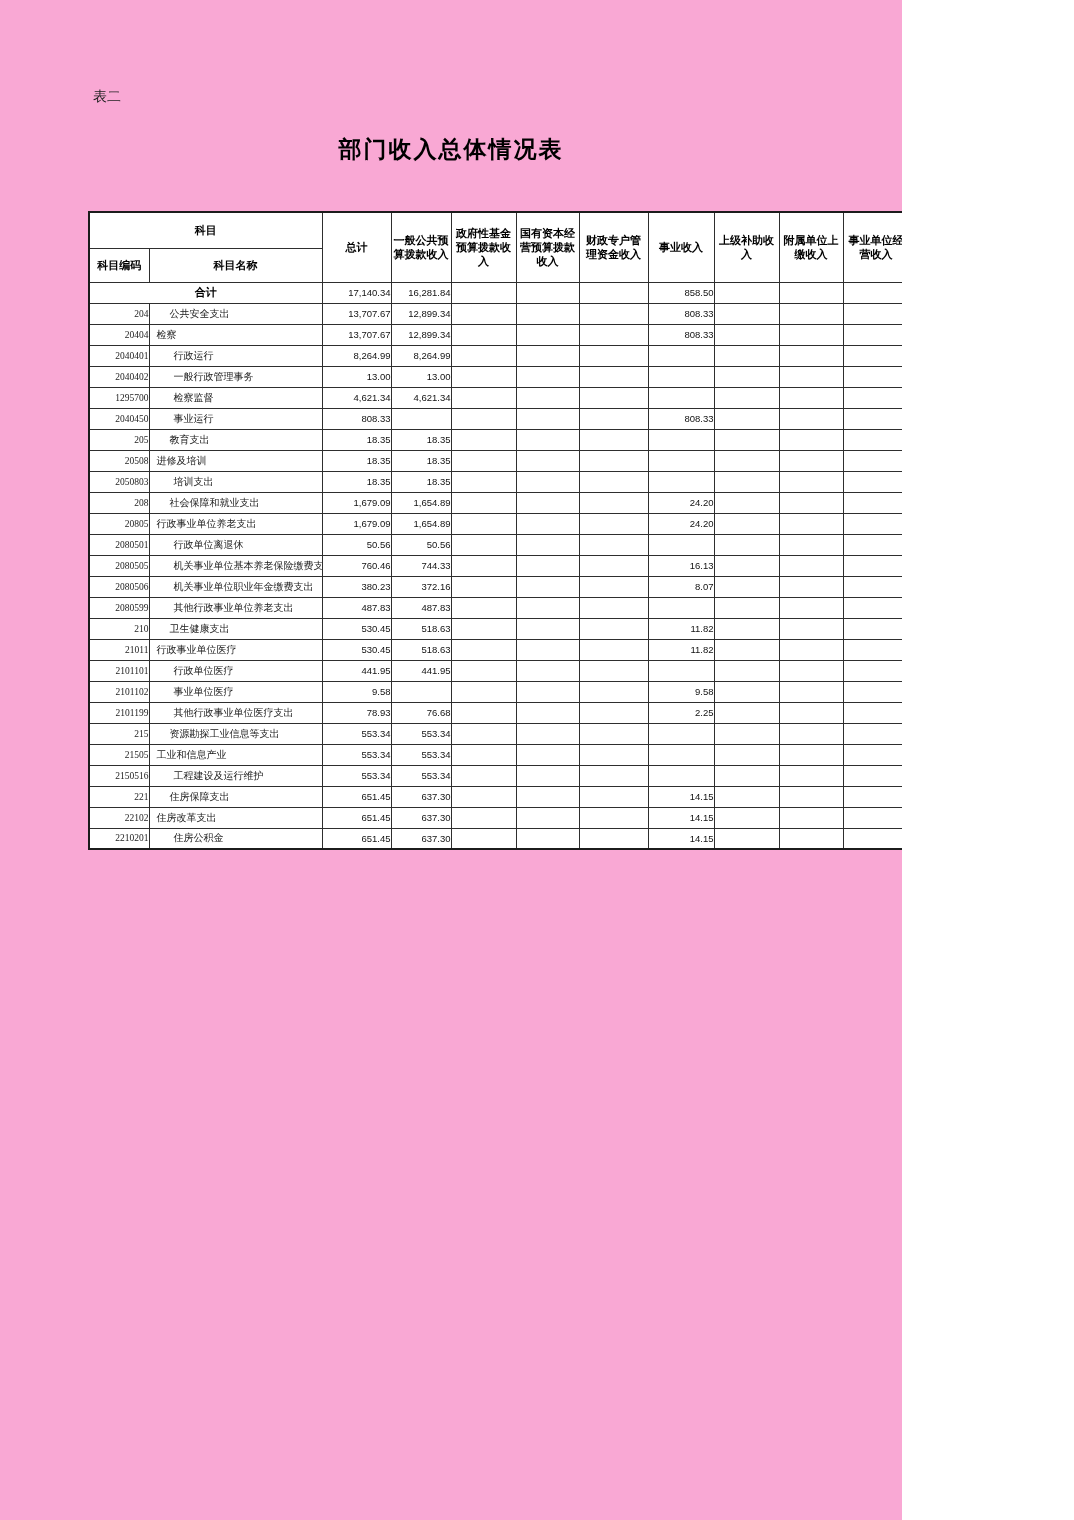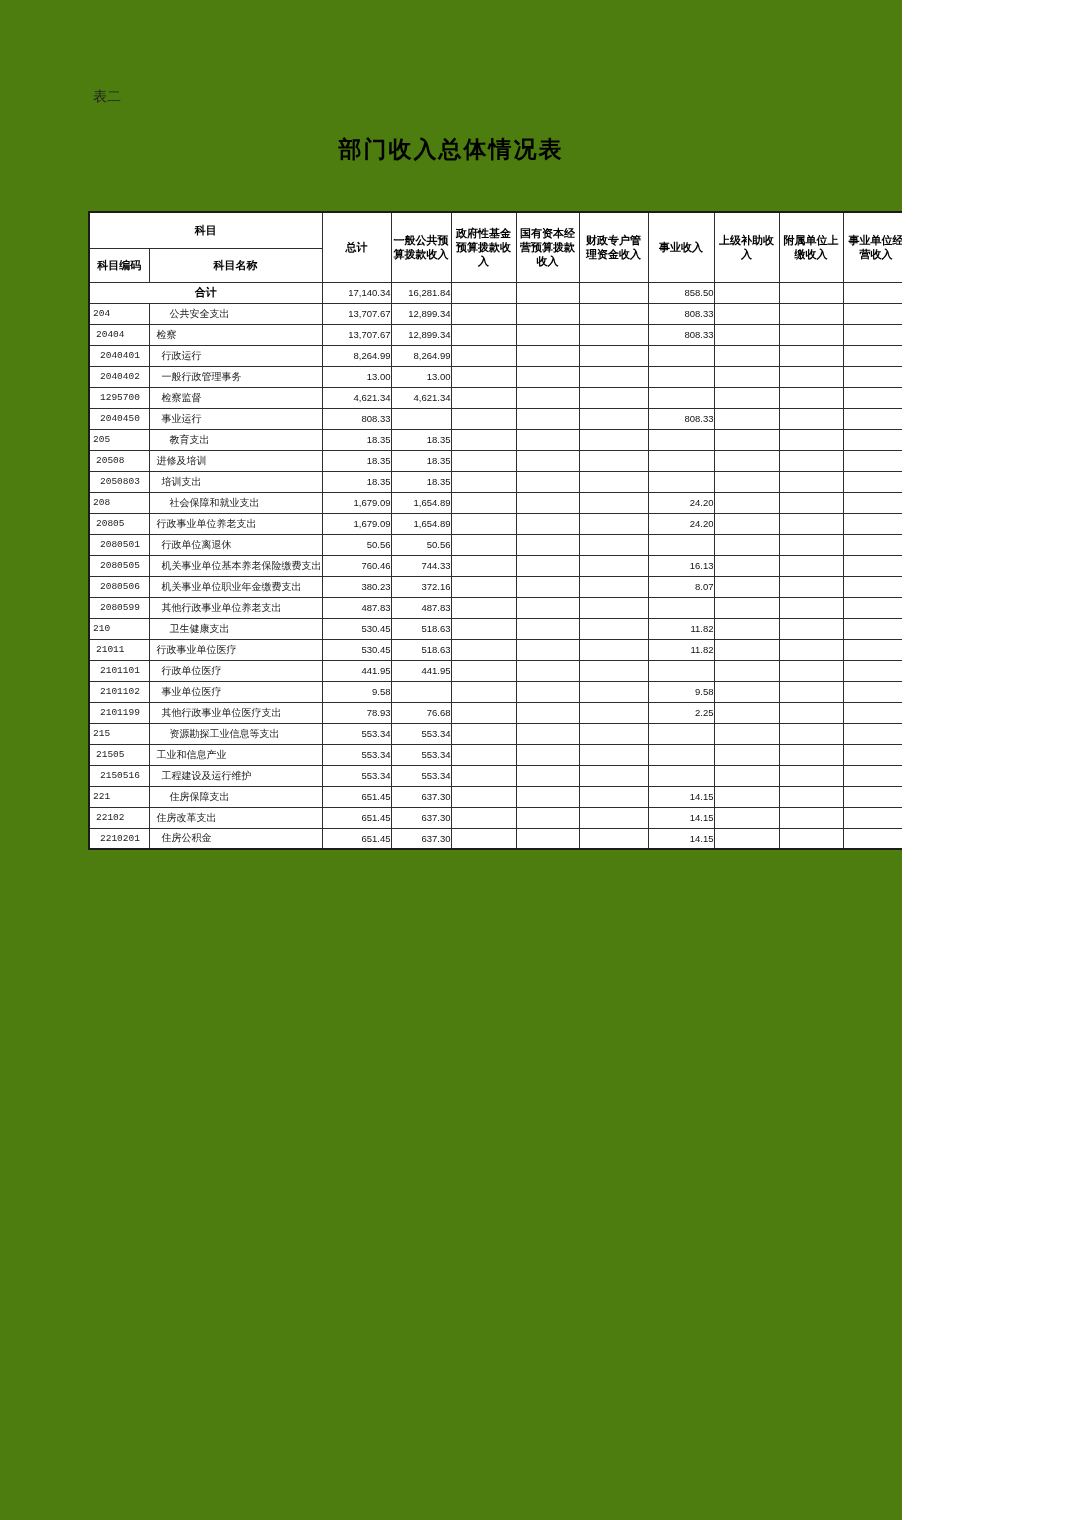--- a/index.html
+++ b/index.html
@@ -6,21 +6,21 @@
     margin: 0;
     padding: 0;
     background: #ffffff;
     font-family: "Liberation Serif", "DejaVu Serif", serif;
     color: #111;
   }
   .page {
     position: relative;
     width: 902px;
     height: 1520px;
-    background: #4d7c0f;
+    background: #f9a8d4;
     overflow: hidden;
   }
   .table-tag {
     position: absolute;
     left: 93px;
     top: 88px;
     font-size: 14px;
     color: #222;
   }
   .doc-title {
@@ -69,23 +69,23 @@
     text-align: center;
     vertical-align: middle;
     line-height: 1.3;
     color: #000;
     padding: 1px 2px;
   }
   tr.h-row-1 { height: 36px; }
   tr.h-row-2 { height: 34px; }
   table.income-table tbody tr { height: 21px; }
   td.code-cell {
-    font-family: Liberation Mono, monospace;
+    font-family: Liberation Serif, serif;
     font-size: 9.5px;
-    text-align: left;
+    text-align: right;
     color: #222;
     white-space: nowrap;
   }
   td.name-cell {
     font-size: 10px;
     text-align: left;
     color: #1a1a1a;
     white-space: nowrap;
   }
   td.num-cell {
@@ -100,21 +100,21 @@
     font-size: 11px;
     font-weight: bold;
     text-align: center;
     color: #000;
   }
   .lvl1.code-cell { padding-left: 3px; }
   .lvl2.code-cell { padding-left: 6px; }
   .lvl3.code-cell { padding-left: 10px; }
   .lvl1.name-cell { padding-left: 20px; }
   .lvl2.name-cell { padding-left: 7px; }
-  .lvl3.name-cell { padding-left: 12px; }
+  .lvl3.name-cell { padding-left: 24px; }
 </style>
 </head>
 <body>
 
 <div class="page">
 
   <div class="table-tag">表二</div>
 
   <h1 class="doc-title">部门收入总体情况表</h1>
 

